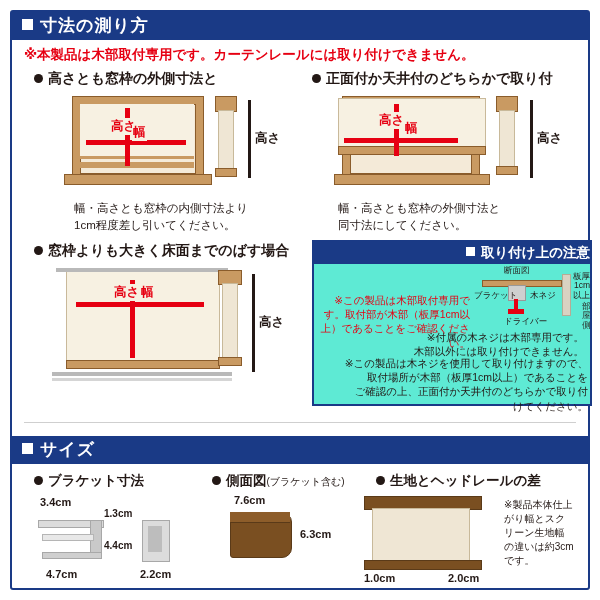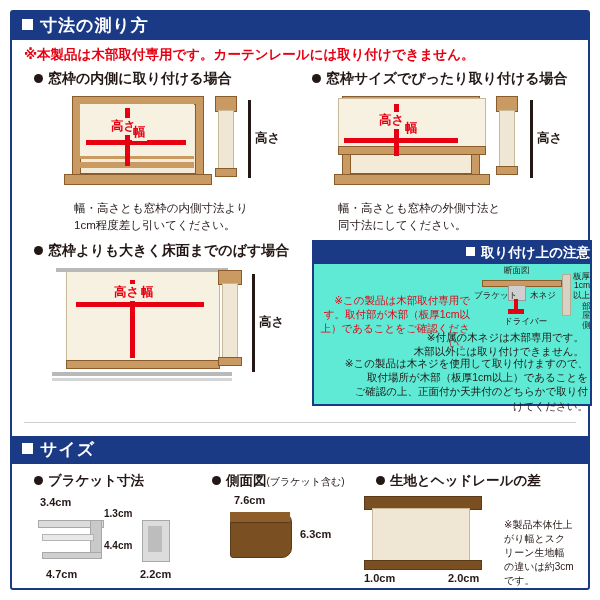--- a/index.html
+++ b/index.html
@@ -100,37 +100,37 @@
   .tiny{font-size:8.5px;}
   .sz-title{position:absolute;font-size:13.5px;font-weight:bold;}
   .sz-title .dot{
     display:inline-block;width:9px;height:9px;border-radius:50%;
     background:#231815;margin-right:5px;vertical-align:middle;position:relative;top:-1px;
   }
   .dim{
     position:absolute;font-size:11px;color:#231815;font-weight:bold;
   }
   .smallnote{
-    position:absolute;font-size:10px;line-height:1.4;white-space:pre-line;margin-top:20px;
+    position:absolute;font-size:10px;line-height:1.4;white-space:pre-line;
   }
 </style>
 </head>
 <body>
 
 <div class="page">
 <div class="frame">
 
   <div class="sec-head" style="top:0;">
     <span class="sq"></span><span>寸法の測り方</span>
   </div>
 
   <div class="redline" style="top:34px;left:12px;">※本製品は木部取付専用です。カーテンレールには取り付けできません。</div>
 
   <div class="bullet-title" style="top:58px;left:22px;">
-    <span class="dot"></span><span>窓枠の内側に取り付ける場合</span>
+    <span class="dot"></span><span>高さとも窓枠の外側寸法と</span>
   </div>
 
   <div>
 
     <div style="position:absolute;left:60px;top:84px;width:130px;height:84px;background:#c99a62;border:1px solid #8a5c2b;"></div>
     <div style="position:absolute;left:68px;top:92px;width:114px;height:68px;background:#f4ead8;border:1px solid #8a5c2b;"></div>
 
     <div style="position:absolute;left:68px;top:92px;width:114px;height:52px;background:#f7f1e2;border-bottom:3px solid #c99a62;"></div>
 
     <div style="position:absolute;left:52px;top:162px;width:146px;height:9px;background:#c99a62;border:1px solid #8a5c2b;"></div>
@@ -146,21 +146,21 @@
   <div style="position:absolute;left:203px;top:84px;width:20px;height:14px;background:#c99a62;border:1px solid #8a5c2b;"></div>
   <div style="position:absolute;left:206px;top:98px;width:14px;height:58px;background:#efe6d4;border:1px solid #c8b99a;"></div>
   <div style="position:absolute;left:203px;top:156px;width:20px;height:7px;background:#c99a62;border:1px solid #8a5c2b;"></div>
   <div class="arrow-blk" style="left:236px;top:88px;width:3px;height:78px;"></div>
   <div class="lbl-blk" style="left:243px;top:118px;">高さ</div>
 
   <div class="caption" style="left:62px;top:188px;">幅・高さとも窓枠の内側寸法より
 1cm程度差し引いてください。</div>
 
   <div class="bullet-title" style="top:58px;left:300px;">
-    <span class="dot"></span><span>窓枠サイズでぴったり取り付ける場合</span>
+    <span class="dot"></span><span>正面付か天井付のどちらかで取り付</span>
   </div>
 
   <div>
     <div style="position:absolute;left:330px;top:84px;width:136px;height:84px;background:#c99a62;border:1px solid #8a5c2b;"></div>
     <div style="position:absolute;left:338px;top:92px;width:120px;height:68px;background:#f4ead8;border:1px solid #8a5c2b;"></div>
     <div style="position:absolute;left:326px;top:86px;width:146px;height:50px;background:#f7f1e2;border:1px solid #c9b99a;"></div>
     <div style="position:absolute;left:326px;top:134px;width:146px;height:7px;background:#c99a62;border:1px solid #8a5c2b;"></div>
     <div style="position:absolute;left:322px;top:162px;width:154px;height:9px;background:#c99a62;border:1px solid #8a5c2b;"></div>
   </div>
 

